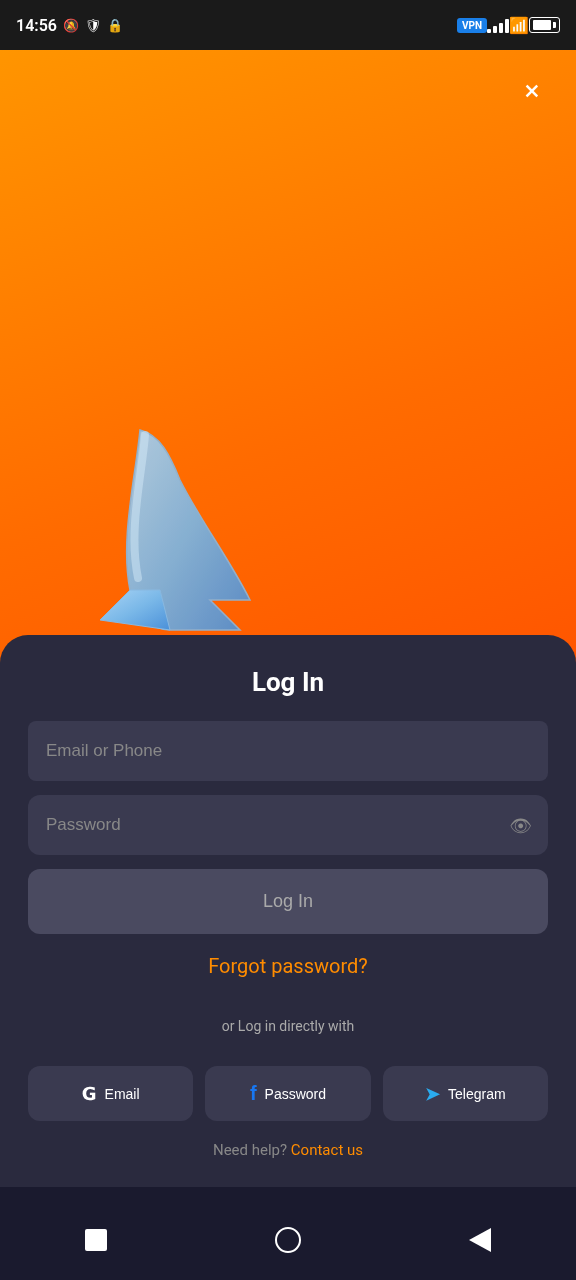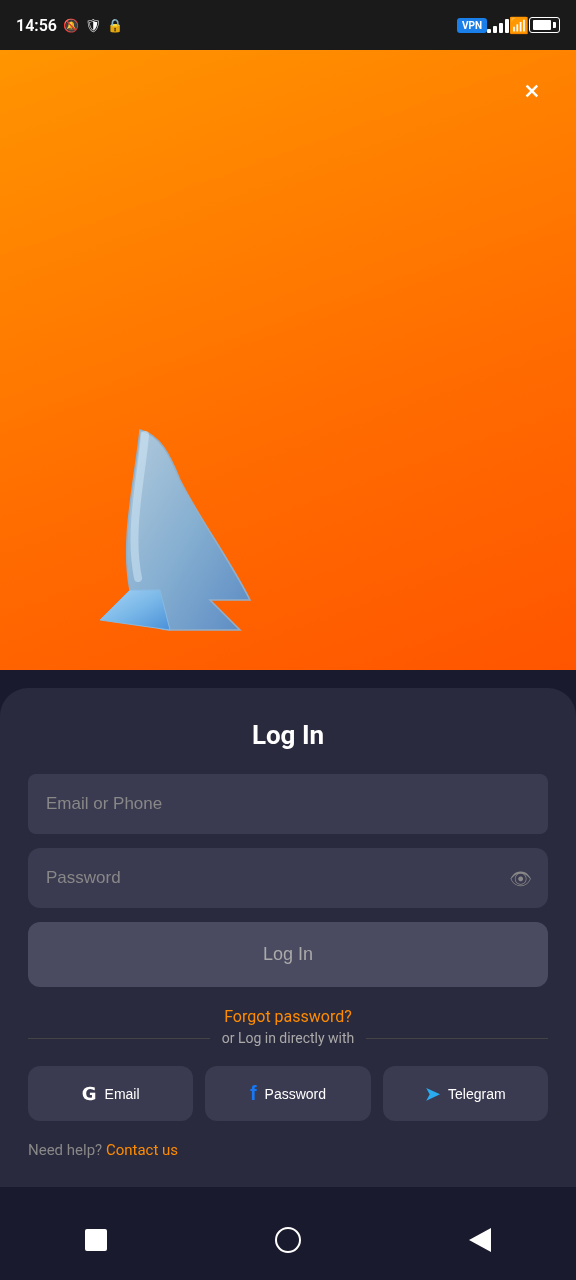--- a/index.html
+++ b/index.html
@@ -163,30 +163,31 @@
       color: #aaa;
       font-size: 18px;
       font-weight: 500;
       cursor: pointer;
       margin-bottom: 20px;
     }
 
     .forgot-password {
       text-align: center;
       color: #ff8c00;
-      font-size: 16px;
-      cursor: pointer;
-      margin-bottom: 4px;
+      font-size: 20px;
+      cursor: pointer;
+      margin-bottom: 28px;
     }
 
     .divider-row {
       display: flex;
       align-items: center;
       gap: 12px;
       margin-bottom: 20px;
+      flex-direction: column;
     }
 
     .divider-line {
       flex: 1;
       height: 1px;
       background: #444;
     }
 
     .divider-text {
       color: #aaa;
@@ -218,20 +219,21 @@
     .social-icon {
       font-size: 18px;
       font-weight: 700;
     }
 
     .google-icon { color: white; font-size: 18px; }
     .facebook-icon { color: #1877f2; font-size: 20px; font-weight: 900; }
     .telegram-icon { color: #2aabee; font-size: 18px; }
 
     .help-text {
+      text-align: center;
       color: #888;
       font-size: 15px;
     }
 
     .help-link {
       color: #ff8c00;
       cursor: pointer;
     }
 
     

